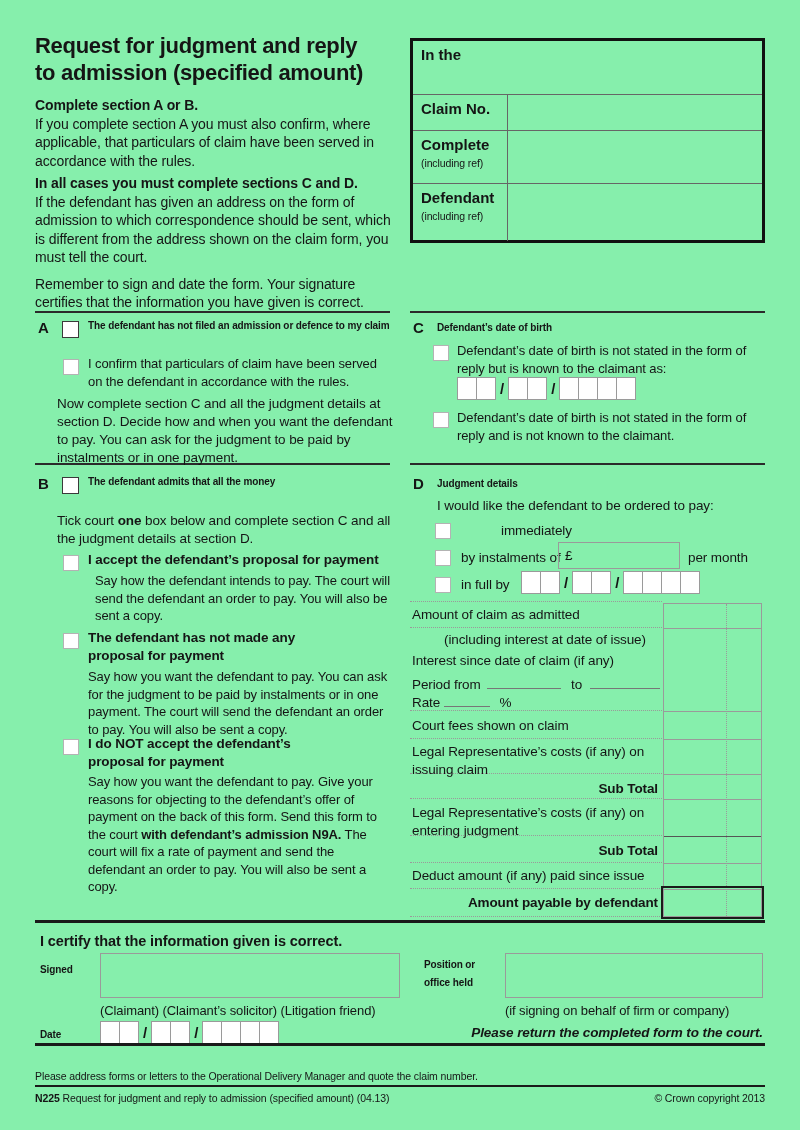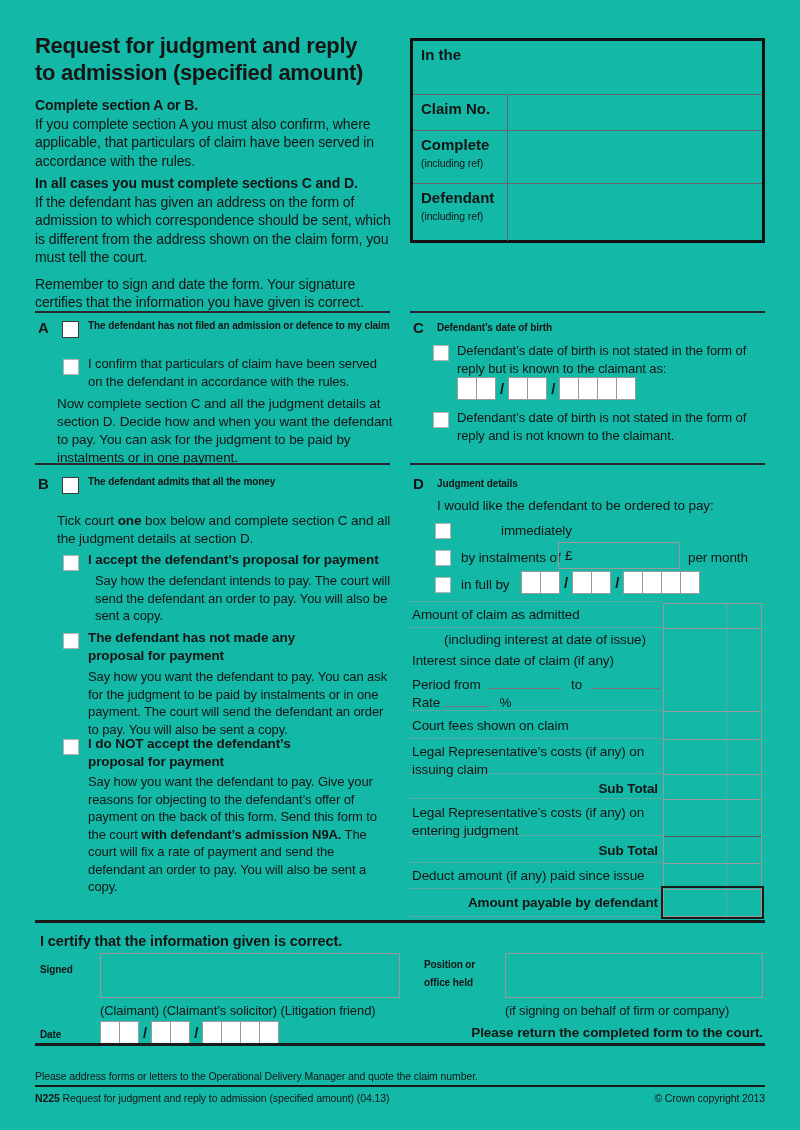--- a/index.html
+++ b/index.html
@@ -1,20 +1,20 @@
 <!DOCTYPE html>
 <html><head>
 <meta charset="utf-8">
 <style>
   html,body{margin:0;padding:0;background:#fff;}
-  .page{position:relative;width:800px;height:1130px;background:#14b8a6;
+  .page{position:relative;width:800px;height:1130px;background:#86efac;
         font-family:"Liberation Sans","DejaVu Sans",sans-serif;color:#151515;overflow:hidden;}
   .abs{position:absolute;}
   .b{font-weight:bold;}
-  .i{}
+  .i{font-style:italic;}
   .t13{font-size:13px;line-height:17.5px;letter-spacing:-0.1px;}
   .t135{font-size:13.5px;line-height:18px;letter-spacing:-0.1px;}
   .t14{font-size:14px;line-height:18.5px;letter-spacing:-0.1px;}
   .h14{font-size:10px;font-weight:bold;line-height:18px;letter-spacing:-0.1px;}
   .h15{font-size:15px;font-weight:bold;}
   .title{font-size:22px;font-weight:bold;line-height:27px;letter-spacing:-0.3px;}
   .dline{position:absolute;height:0;border-top:2px solid #2a2a2a;width:355px;}
   .thick{position:absolute;height:3px;background:#1a1a1a;width:730px;left:35px;}
   .dotline{position:absolute;width:252px;left:410px;height:0;border-top:1.5px dotted #9a9a9a;}
   .cb{position:absolute;width:15px;height:15px;border:1.6px solid #3a3a3a;background:#fff;}

